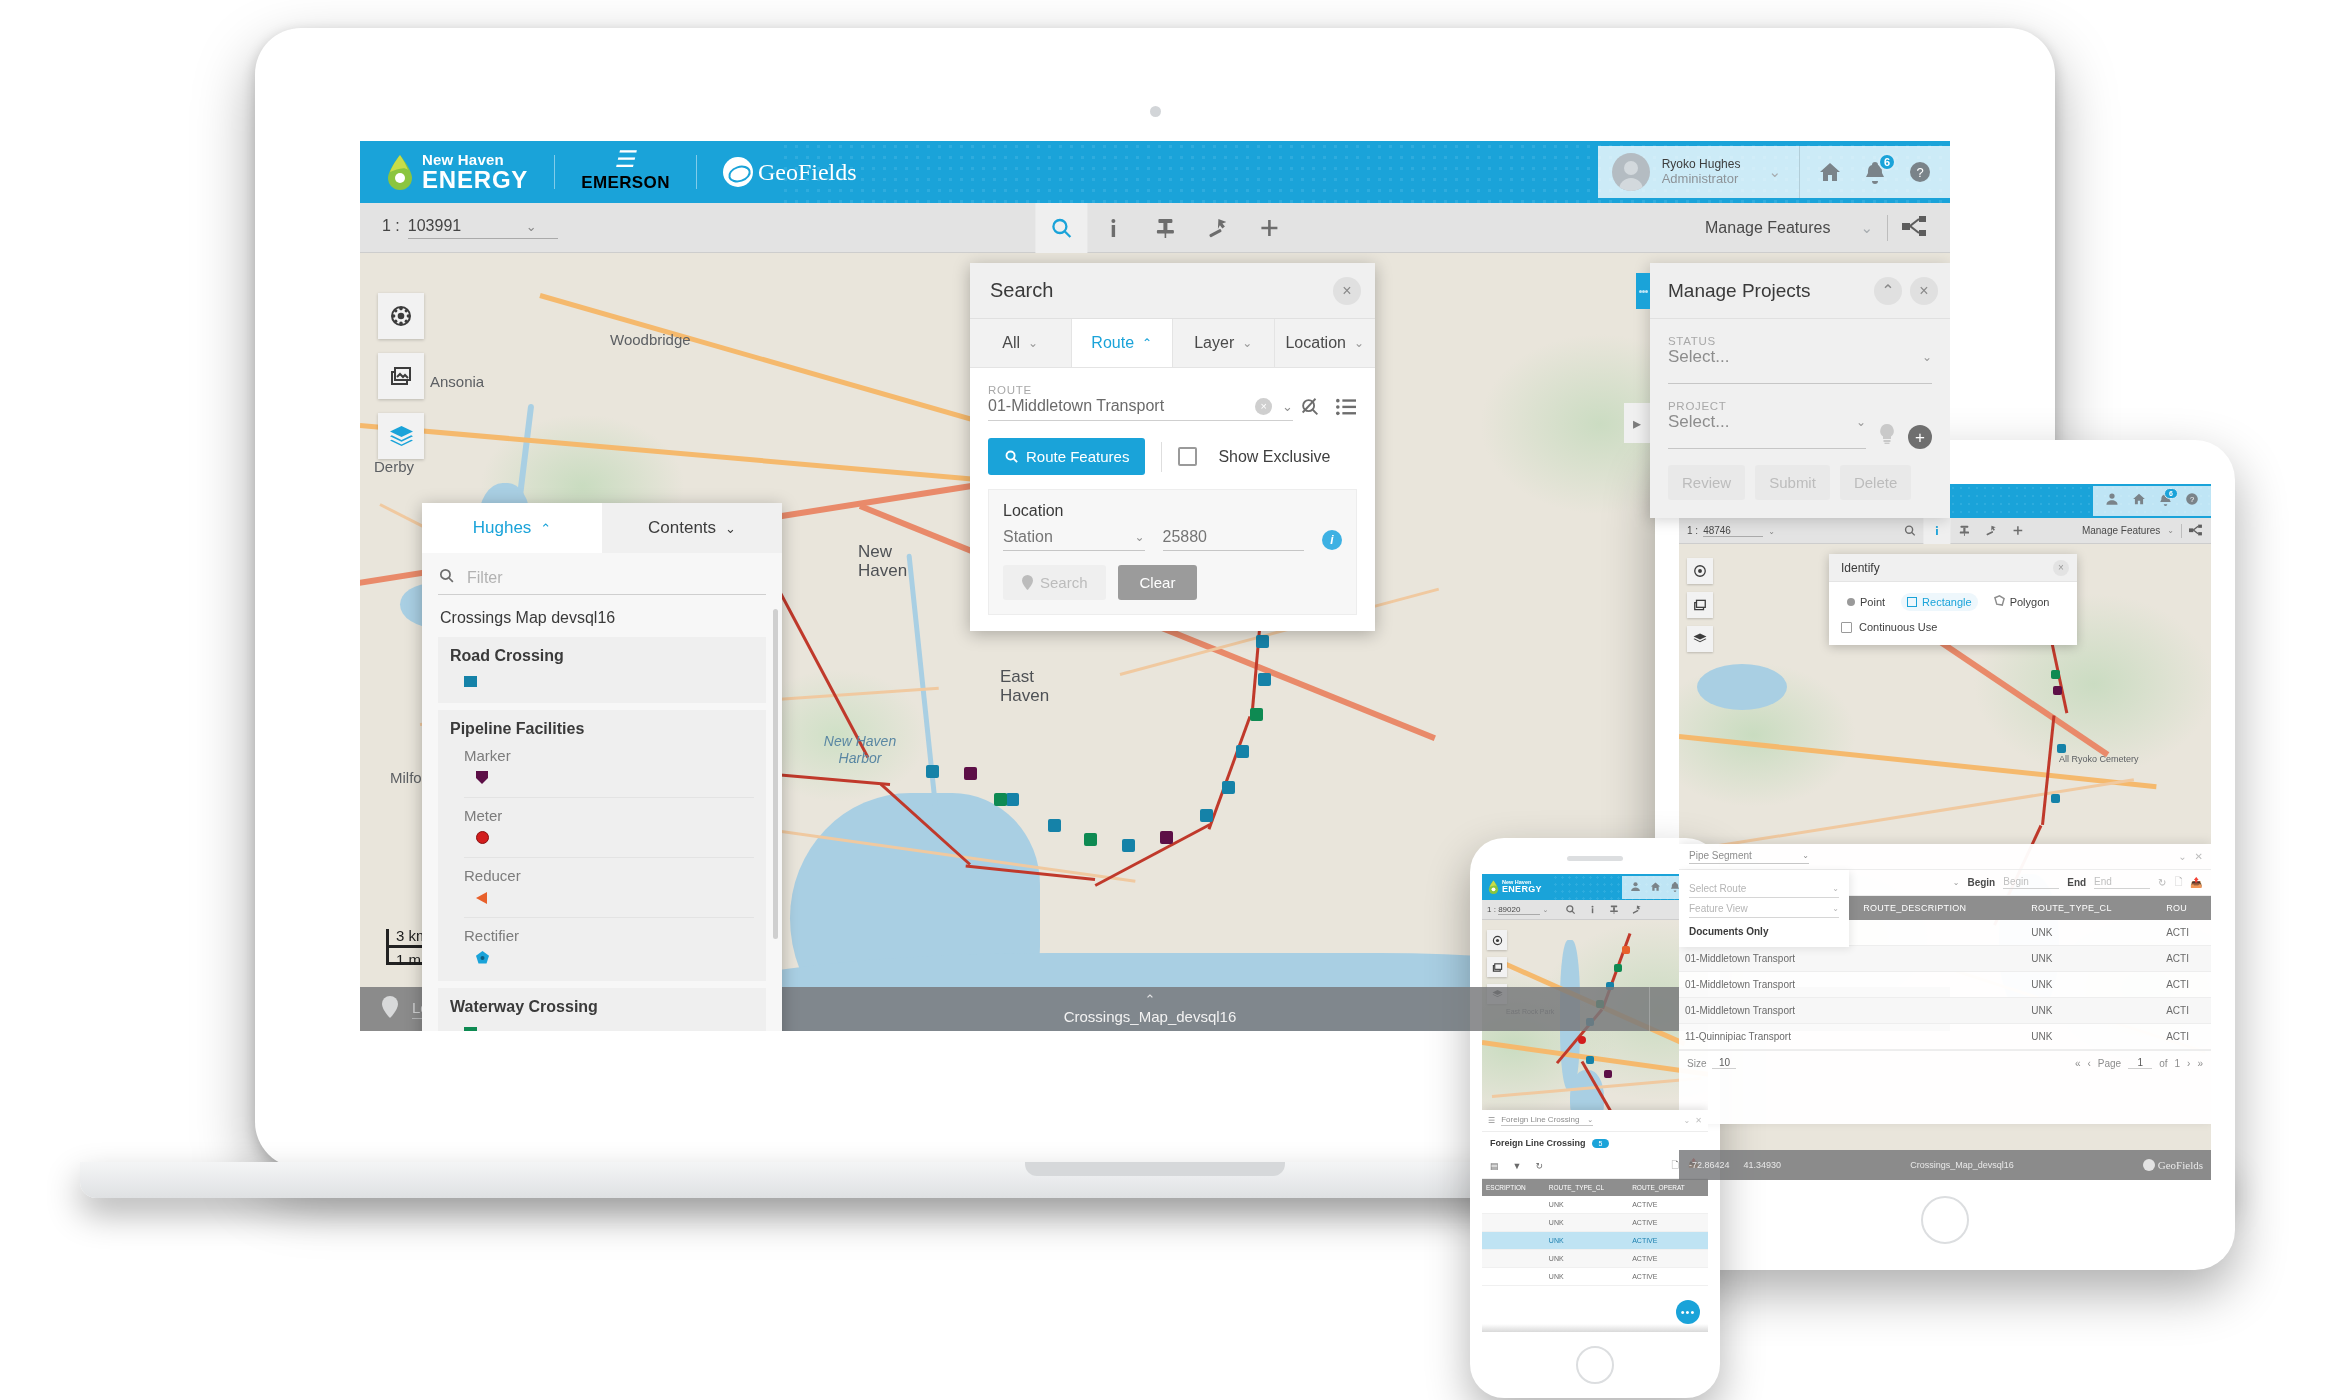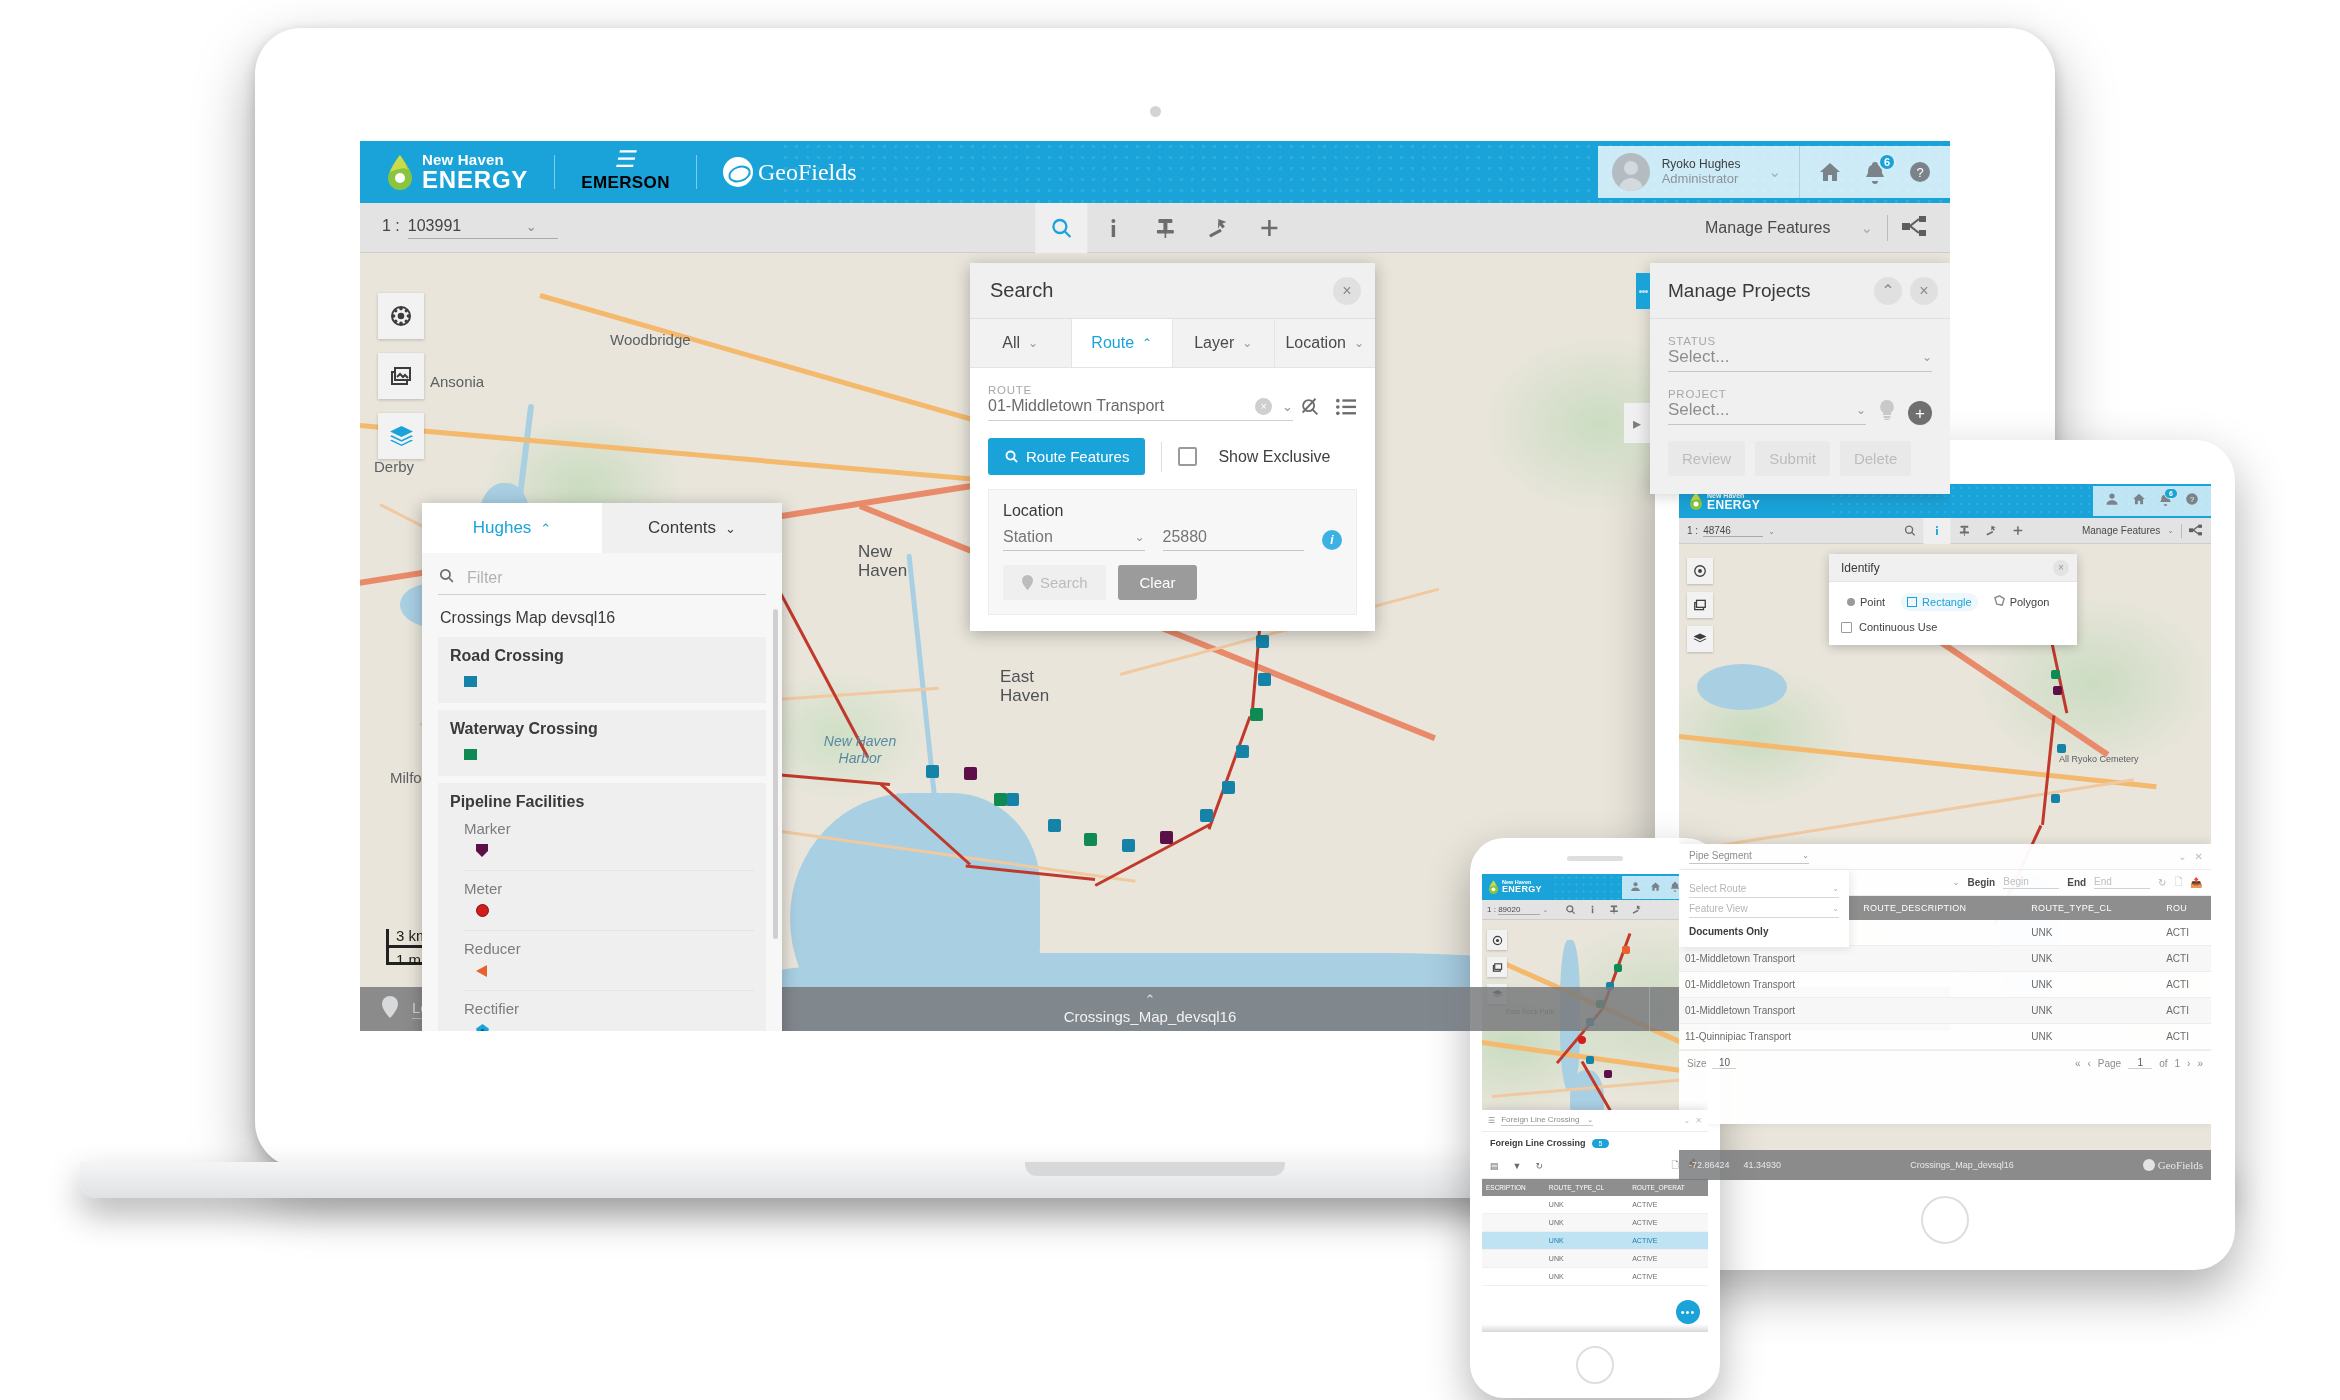--- a/index.html
+++ b/index.html
@@ -216,21 +216,21 @@
      box-shadow:-2px 2px 14px rgba(0,0,0,.18);}
   .mp-head{ height:56px; display:flex; align-items:center; padding:0 12px 0 18px; background:#efefef;
     border-bottom:1px solid #e0e0e0;}
   .mp-title{ font-size:19px; color:#3a3a3a;}
   .mp-grip{ position:absolute; left:-14px; top:10px; width:14px; height:36px; background:#1aa3d9;
      display:flex; align-items:center; justify-content:center;}
   .mp-grip i{ display:block; width:3px; height:3px; background:#bfe5f6; border-radius:50%; margin:1.5px 0;}
   .mp-body{ padding:16px 18px 18px;}
   .mp-fld{ margin-bottom:16px;}
   .mp-fl{ font-size:11.5px; letter-spacing:.7px; color:#a8a8a8; text-transform:uppercase;}
-  .mp-sel{ display:flex; align-items:center; border-bottom:1px solid #c6c6c6; padding-bottom:4px;}
+  .mp-sel{ display:flex; align-items:center; border-bottom:1px solid #c6c6c6; padding-bottom:16px;}
   .mp-sel span{ font-size:17px; color:#8d8d8d;}
   .mp-sel .c{ margin-left:auto; color:#9a9a9a; font-size:12px;}
   .mp-row2{ display:flex; align-items:flex-end; gap:12px;}
   .bulb{ color:#c9c9c9; font-size:20px;}
   .plus-circ{ width:24px; height:24px; border-radius:50%; background:#6f6f6f; color:#fff;
     display:flex; align-items:center; justify-content:center; font-size:17px; line-height:1;}
   .mp-btns{ display:flex; gap:10px; margin-top:16px;}
   .mp-btn{ background:#e9e9e9; color:#bcbcbc; font-size:15px; border:none; padding:9px 14px; border-radius:3px;}
   .right-flyout{ position:absolute; right:300px; top:150px; width:26px; height:40px; background:#f0f0f0;
      display:flex; align-items:center; justify-content:center; color:#7d7d7d; z-index:17;}
@@ -727,27 +727,20 @@
             </div>
             <div class="lg-group-title">Crossings Map devsql16</div>
 
             <div class="lg-card">
               <div class="lg-card-title">Road Crossing</div>
               <div class="lg-swatch-row">
                 <span class="sw sw-sq" style="background:#1582a8;"></span>
               </div>
             </div>
 
-            <div class="lg-card">
-              <div class="lg-card-title">Waterway Crossing</div>
-              <div class="lg-swatch-row">
-                <span class="sw sw-sq" style="background:#0e8a52;"></span>
-              </div>
-            </div>
-
             <div class="lg-card" style="padding-bottom:4px;">
               <div class="lg-card-title">Pipeline Facilities</div>
               <div class="lg-sub">
                 <div class="lg-sub-item">
                   <div class="lg-sub-name">Marker</div>
                   <div class="lg-sub-sw"><svg width="12" height="13" viewBox="0 0 12 13">
                         <path d="M0 0 H12 V7 L6 13 L0 7 Z" fill="#5d0f47"></path>
                       </svg></div>
                 </div>
                 <div class="lg-sub-item">
@@ -763,20 +756,27 @@
                       </svg></div>
                 </div>
                 <div class="lg-sub-item">
                   <div class="lg-sub-name">Rectifier</div>
                   <div class="lg-sub-sw"><svg width="13" height="13" viewBox="0 0 13 13">
                         <path d="M6.5 0 L13 4.8 L10.5 12.5 L2.5 12.5 L0 4.8 Z" fill="#1aa3d9"></path>
                         <circle cx="6.5" cy="7" r="2" fill="#0b5f83"></circle>
                       </svg></div>
                 </div>
 
+              </div>
+            </div>
+
+            <div class="lg-card">
+              <div class="lg-card-title">Waterway Crossing</div>
+              <div class="lg-swatch-row">
+                <span class="sw sw-sq" style="background:#0e8a52;"></span>
               </div>
             </div>
             <div class="lg-scroll"></div>
           </div>
 
         </div>
 
         <div class="mp-panel">
           <div class="mp-grip">
               <i></i>

